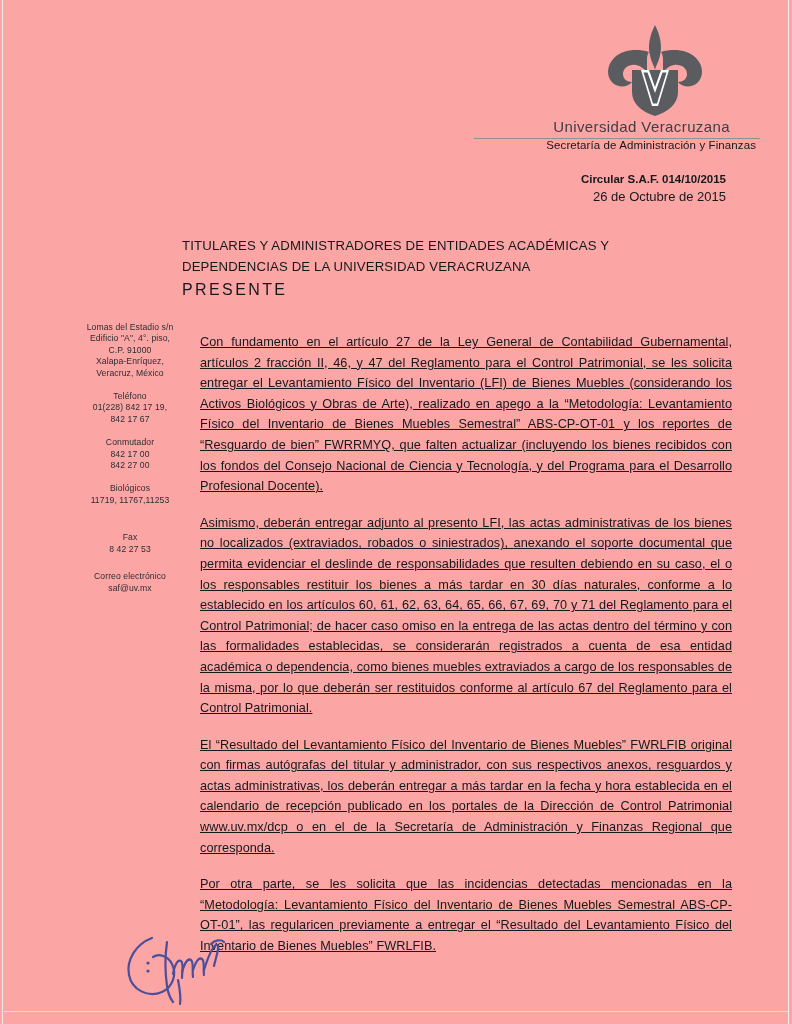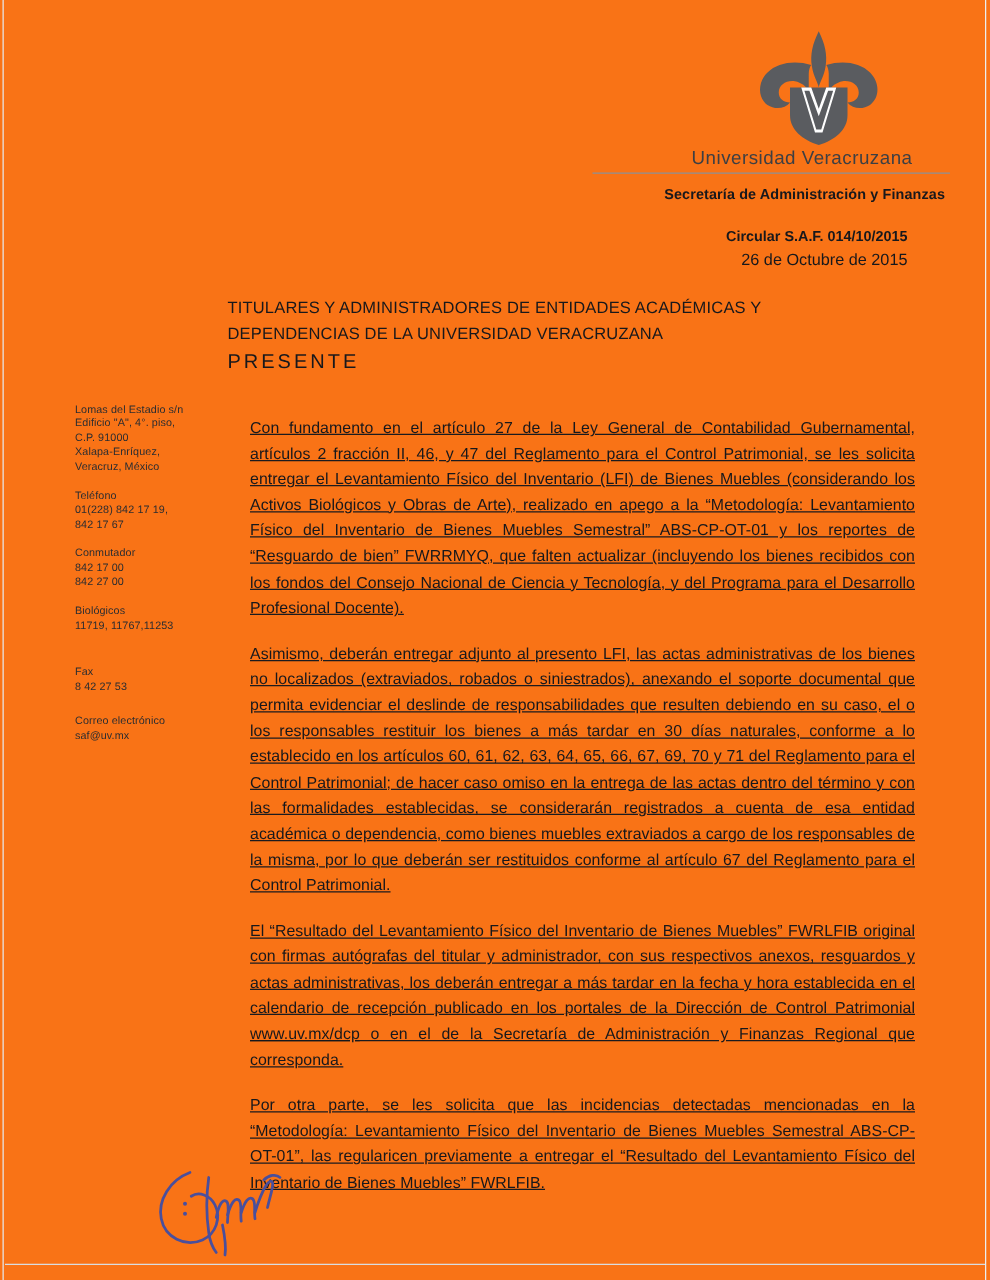--- a/index.html
+++ b/index.html
@@ -5,21 +5,21 @@
 <style>
   html, body {
     margin: 0;
     padding: 0;
     background: #ffffff;
   }
   .page {
     position: relative;
     width: 792px;
     height: 1024px;
-    background: #f97316;
+    background: #fca5a5;
     overflow: hidden;
     font-family: "Liberation Sans", sans-serif;
     color: #1b1b1f;
     box-sizing: border-box;
   }
   
   .scan-edge-left {
     position: absolute;
     left: 2px; top: 0; bottom: 0;
     width: 1px;
@@ -62,23 +62,22 @@
     text-align: right;
     white-space: nowrap;
   }
   .uv-rule {
     height: 1px;
     background: #8d9196;
     margin: 0 0 0 auto;
     width: 286px;
   }
   .secretaria {
-    margin-top: 11px;
     font-size: 11.5px;
-    font-weight: bold;
+    font-weight: normal;
     color: #17181c;
     letter-spacing: 0.1px;
     padding-right: 4px;
   }
   .circular-no {
     margin-top: 22px;
     font-size: 11.5px;
     font-weight: bold;
     color: #17181c;
     padding-right: 34px;
@@ -111,21 +110,21 @@
     color: #17181c;
     margin-top: 2px;
   }
 
   
   .sidebar {
     position: absolute;
     left: 60px;
     top: 322px;
     width: 140px;
-    text-align: left;
+    text-align: center;
     font-size: 8.6px;
     line-height: 11.4px;
     color: #2b2d31;
     letter-spacing: 0.1px;
   }
   .sb-group { margin-bottom: 12px; }
   .sb-label { }
   .sb-line { white-space: nowrap; }
 
   

